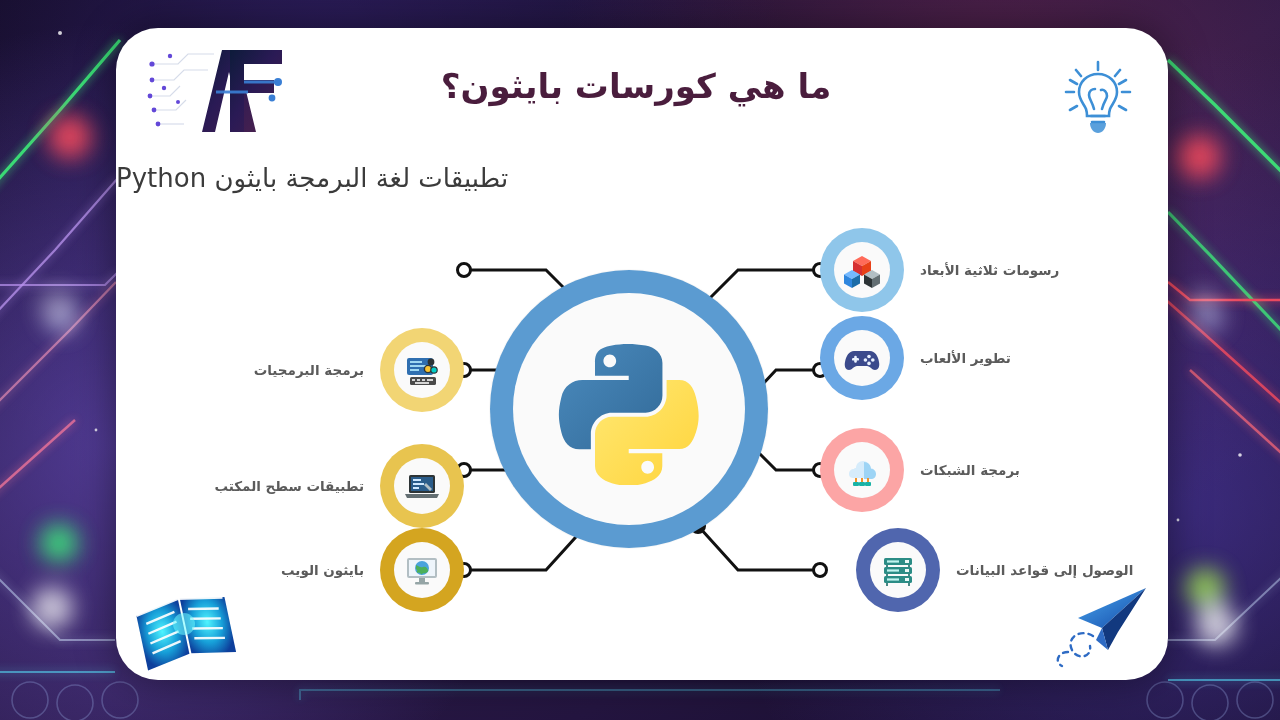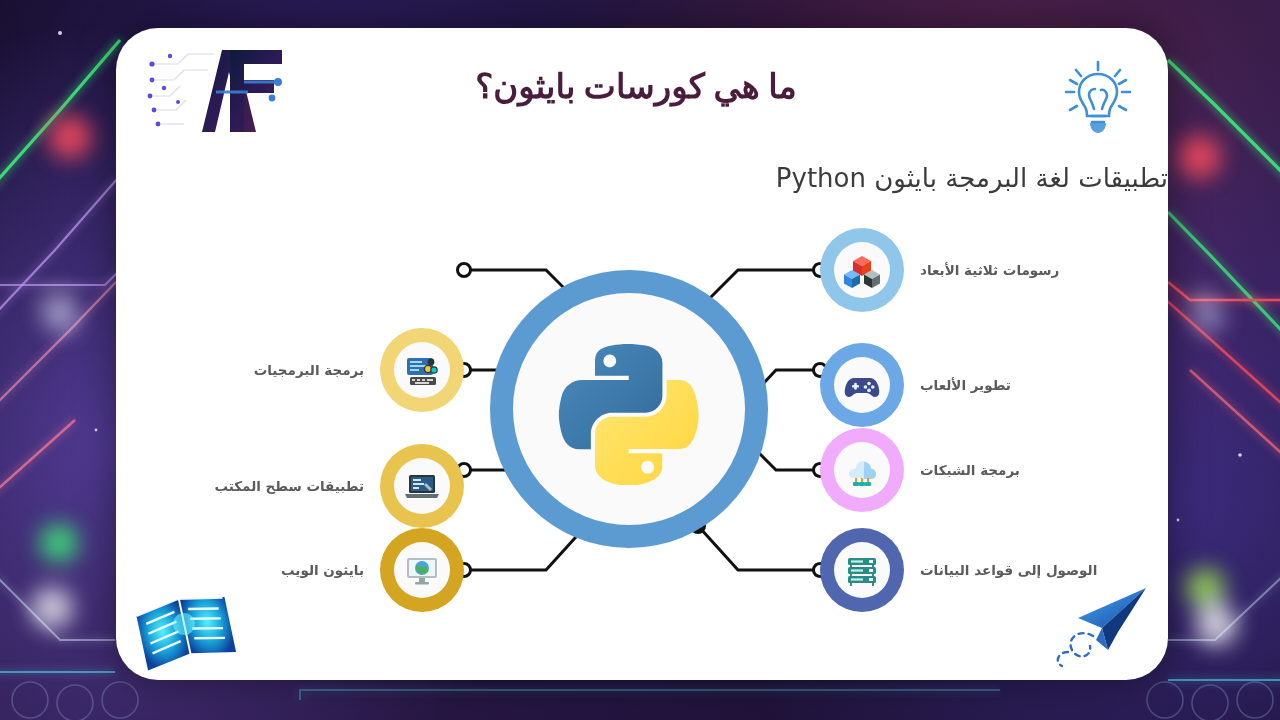--- a/index.html
+++ b/index.html
@@ -35,25 +35,24 @@
   #logo  { position:absolute; left:28px;  top:8px;  width:150px; height:110px; }
   #bulb  { position:absolute; right:22px; top:24px; width:96px;  height:96px; }
   #book  { position:absolute; left:8px;   bottom:4px; width:122px; height:96px; }
   #plane { position:absolute; right:8px;  bottom:10px; width:122px; height:92px; }
 
   #title {
     position:absolute; left:0; right:12px; top:38px;
     text-align:center; direction:rtl;
     font-size:34px; font-weight:bold; letter-spacing:.4px;
     color:#4a1d3d;
-    font-family:Liberation Serif, serif;
   }
   #subtitle {
     position:absolute; left:0; right:0; top:135px;
-    text-align:right; direction:rtl;
+    text-align:left; direction:rtl;
     font-size:26px; color:#3b3b3b; font-weight:400;
   }
 
   
   #diagram { position:absolute; left:0; top:0; width:1052px; height:652px; }
 
   .node { position:absolute; width:84px; height:84px; border-radius:50%;
           display:flex; align-items:center; justify-content:center; }
   .node .inner {
     width:56px; height:56px; border-radius:50%;
@@ -363,54 +362,54 @@
           <g>
               <path d="M30 20 l8 4.5 -8 4.5 -8-4.5z" fill="#b2bec3"></path>
               <path d="M22 24.5 l8 4.5 v9 l-8-4.5z" fill="#2d3436"></path>
               <path d="M38 24.5 l-8 4.5 v9 l8-4.5z" fill="#636e72"></path>
             </g>
         </svg>
       </div>
       <span class="nlabel right">رسومات ثلاثية الأبعاد</span>
     </div>
 
-    <div class="node" style="left:704px;top:315px;background:#6ba8e5">
+    <div class="node" style="left:704px;top:288px;background:#6ba8e5">
       <div class="inner">
         <svg viewBox="0 0 40 40">
           <path d="M12 13h16c5 0 8 5 9 11 1 5-1 8-4 8-3 0-5-4-8-4H15c-3 0-5 4-8 4-3 0-5-3-4-8 1-6 4-11 9-11z" fill="#3b4a8c"></path>
           <rect x="10" y="20" width="7" height="2.6" rx="1.2" fill="#eaf2ff"></rect>
           <rect x="12.2" y="17.8" width="2.6" height="7" rx="1.2" fill="#eaf2ff"></rect>
           <circle cx="27" cy="18.5" r="1.8" fill="#eaf2ff"></circle>
             <circle cx="30.8" cy="22" r="1.8" fill="#eaf2ff"></circle>
           <circle cx="23.4" cy="22" r="1.8" fill="#eaf2ff"></circle>
             <circle cx="27" cy="25.4" r="1.8" fill="#eaf2ff"></circle>
         </svg>
       </div>
       <span class="nlabel right">تطوير الألعاب</span>
     </div>
 
-    <div class="node" style="left:704px;top:400px;background:#f0abfc">
+    <div class="node" style="left:704px;top:400px;background:#fca5a5">
       <div class="inner">
         <svg viewBox="0 0 40 40">
           <path d="M12 19c-3 0-5 2-5 5s2 4 5 4h16c3 0 5-2 5-5 0-3-2-5-5-5 0-4-3-7-7-7-4 0-7 3-7 7-1 0-2 0-2 1z" fill="#d6ecfb"></path>
           <path d="M22 12c4 0 7 3 7 7 3 0 5 2 5 5 0 3-2 5-5 5h-7z" fill="#9dd4f5"></path>
           <g stroke="#f0932b" stroke-width="2">
               <path d="M14 28v5M20 28v5M26 28v5"></path>
             </g>
           <g fill="#19b3a6">
               <rect x="11" y="32" width="6" height="4" rx="1"></rect>
               <rect x="17" y="32" width="6" height="4" rx="1"></rect>
               <rect x="23" y="32" width="6" height="4" rx="1"></rect>
             </g>
         </svg>
       </div>
       <span class="nlabel right">برمجة الشبكات</span>
     </div>
 
-    <div class="node" style="left:704px;top:500px;background:#5066ae">
+    <div class="node" style="left:740px;top:500px;background:#5066ae">
       <div class="inner">
         <svg viewBox="0 0 40 40">
           <g>
             <rect x="6" y="8" width="28" height="7" rx="1.6" fill="#2b8c85"></rect>
             <rect x="6" y="17" width="28" height="7" rx="1.6" fill="#2b8c85"></rect>
             <rect x="6" y="26" width="28" height="7" rx="1.6" fill="#2b8c85"></rect>
           </g>
           <g fill="#bff3ee">
             <rect x="9" y="10.4" width="12" height="2.2"></rect>
               <rect x="9" y="19.4" width="12" height="2.2"></rect>

